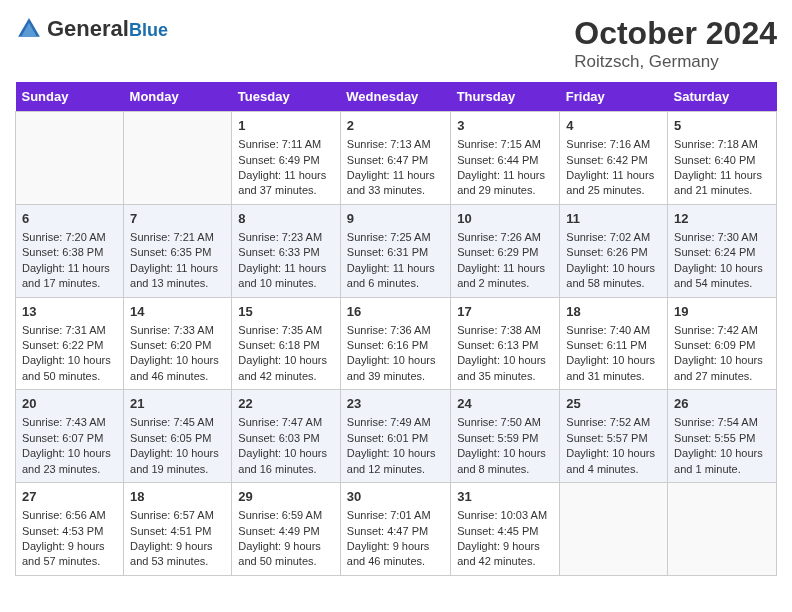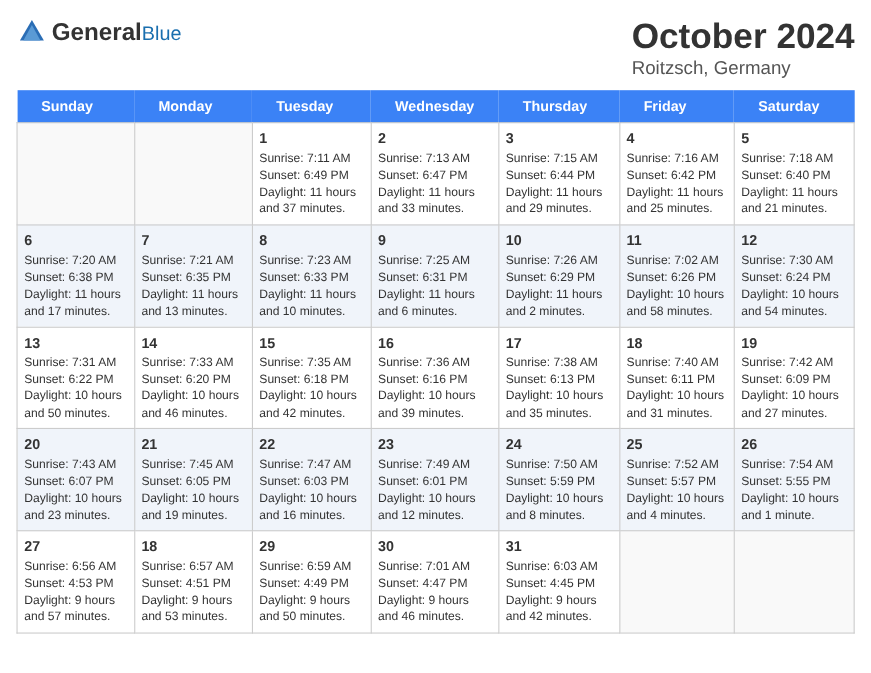--- a/index.html
+++ b/index.html
@@ -23,21 +23,21 @@
     }
     .logo-text-general {
       font-size: 22px;
       font-weight: bold;
       color: #333;
       line-height: 1.1;
       margin-top: 33px;
     }
     .logo-text-blue {
       font-size: 18px;
-      font-weight: normal;
+      font-weight: bold;
       color: #1a6faf;
       line-height: 1.1;
       margin-top: 12px;
     }
     .logo-icon {
       width: 28px;
       height: 28px;
     }
     .title-area {
       text-align: left;
@@ -50,23 +50,23 @@
     .location-title {
       font-size: 17px;
       color: #555;
     }
     table {
       width: 100%;
       border-collapse: collapse;
       font-size: 11px;
     }
     .header-row th {
-      background-color: #3b82f6;
+      background-color: #6d28d9;
       color: #fff;
-      padding: 7px 22px;
+      padding: 7px 6px;
       text-align: left;
       font-size: 13px;
       font-weight: bold;
     }
     td {
       border: 1px solid #ccc;
       vertical-align: top;
       padding: 5px 6px;
       width: 113px;
       min-height: 80px;
@@ -309,21 +309,21 @@
           <div>Daylight: 9 hours and 50 minutes.</div>
         </td>
         <td>
           <span class="day-num">30</span>
           <div>Sunrise: 7:01 AM</div>
           <div>Sunset: 4:47 PM</div>
           <div>Daylight: 9 hours and 46 minutes.</div>
         </td>
         <td>
           <span class="day-num">31</span>
-          <div>Sunrise: 6:03 AM</div>
+          <div>Sunrise: 10:03 AM</div>
           <div>Sunset: 4:45 PM</div>
           <div>Daylight: 9 hours and 42 minutes.</div>
         </td>
         <td class="cell-empty"></td>
         <td class="cell-empty"></td>
       </tr>
     </tbody>
 </table>
 
 </body></html>

